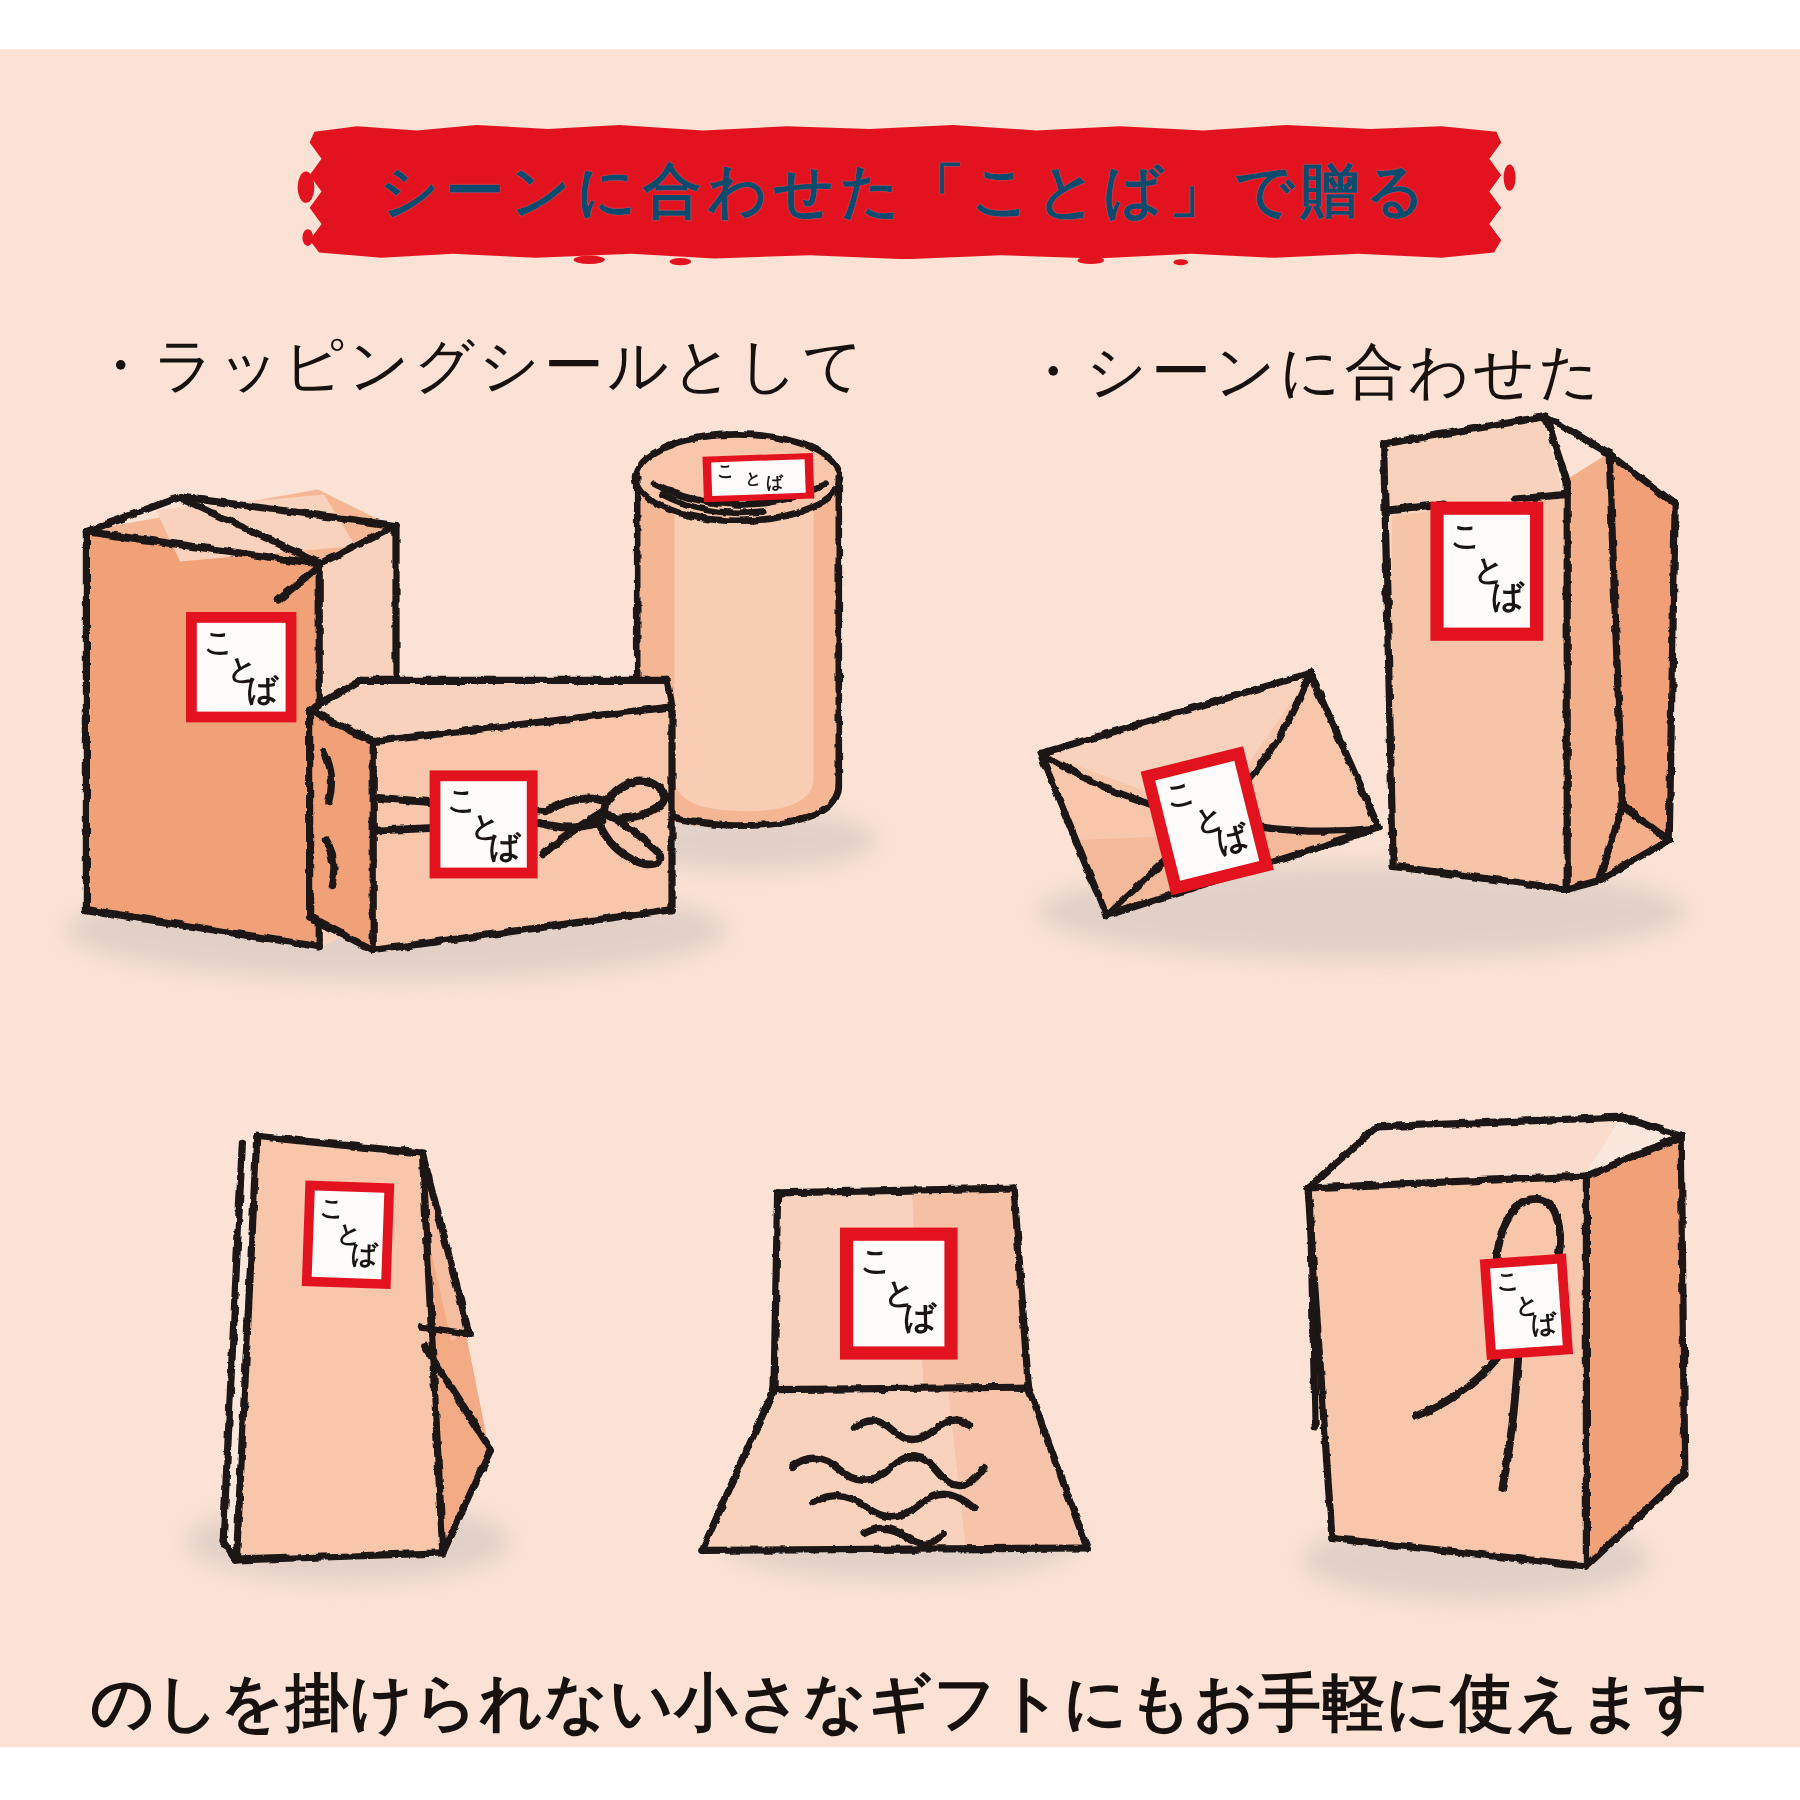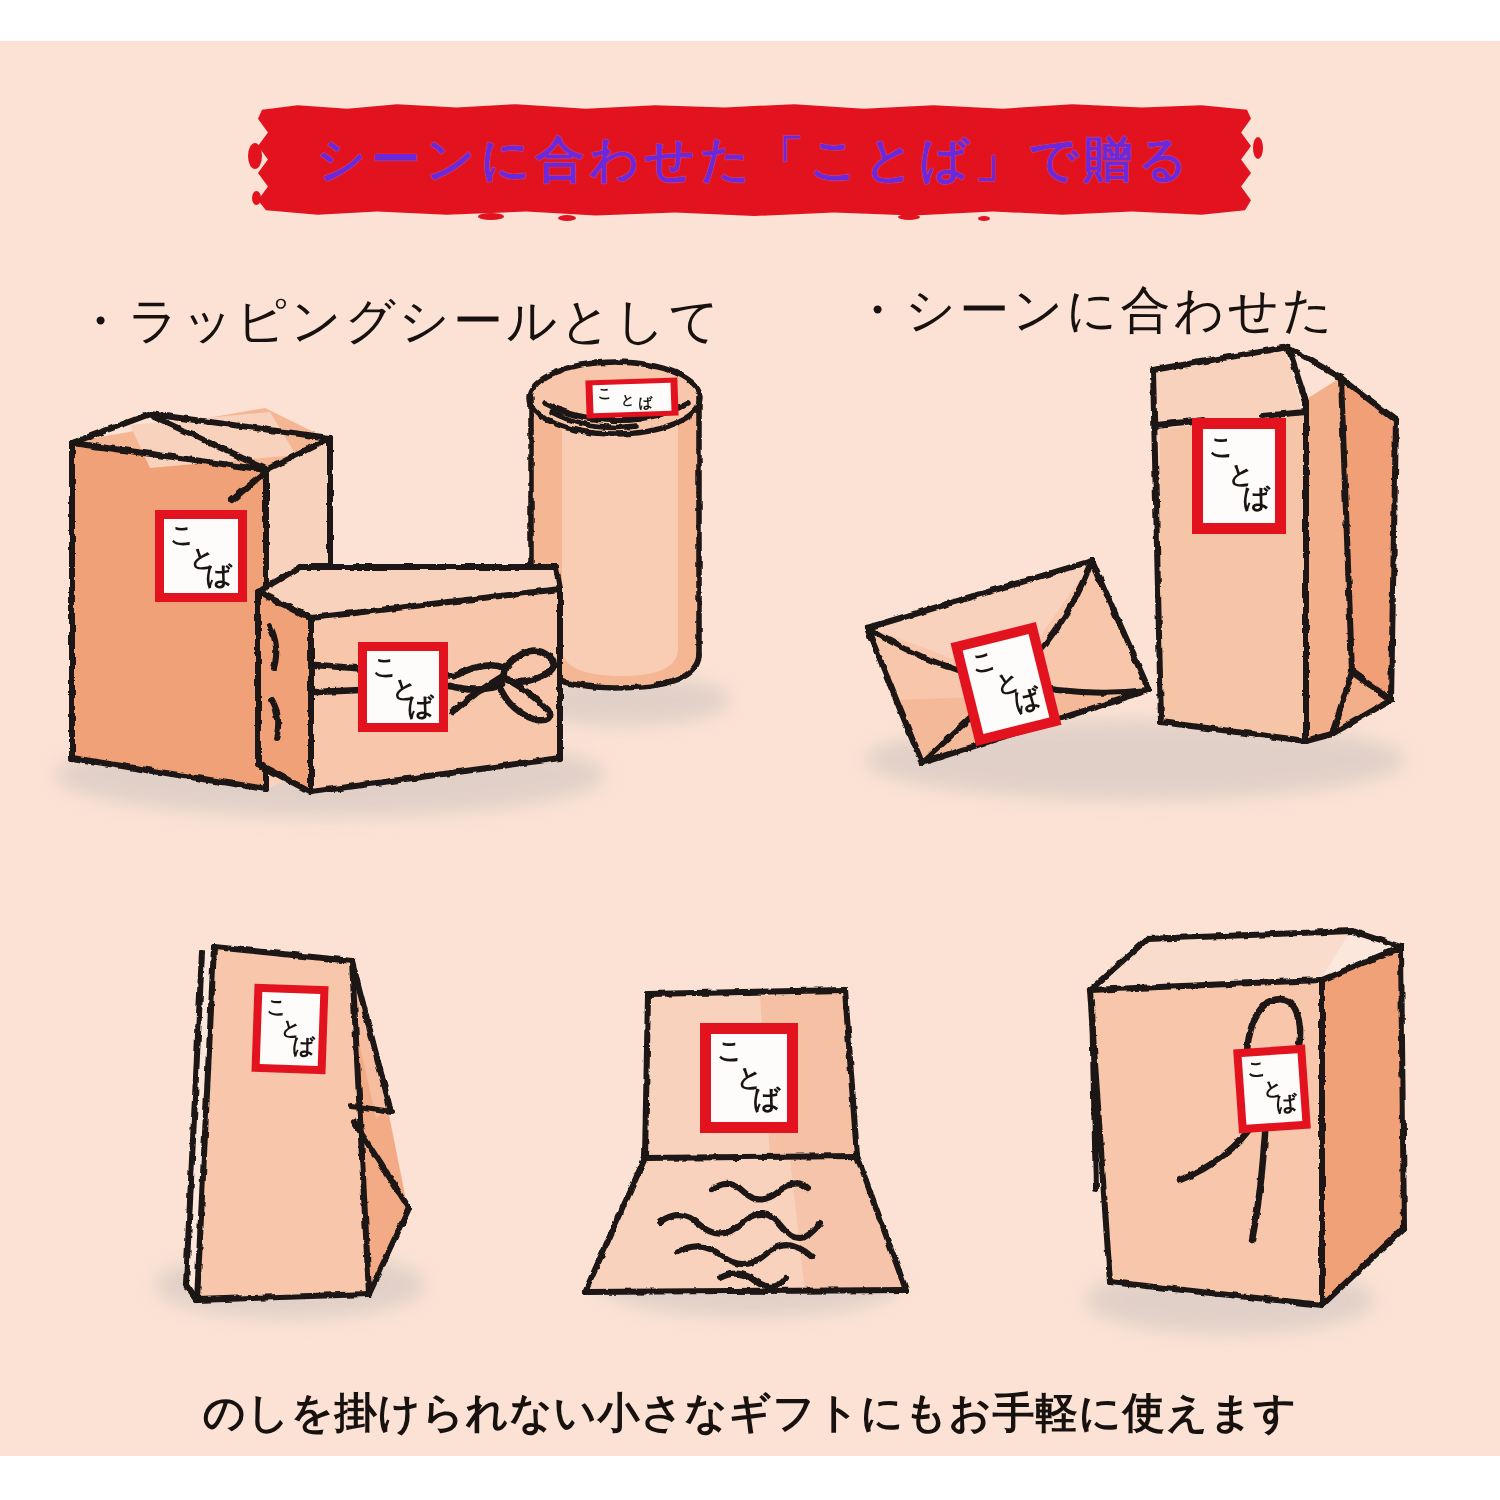--- a/index.html
+++ b/index.html
@@ -42,45 +42,45 @@
     );
   }
   #banner .flick{
     position:absolute;
     background:#e3121f;
     border-radius:50%;
   }
   #banner-text{
     position:absolute; inset:0;
     display:flex; align-items:center; justify-content:center;
-    color:#6d28d9;
+    color:#0c4a6e;
     font-size:49px;
     font-weight:700;
     letter-spacing:5px;
     white-space:nowrap;
     text-shadow:0 0 1px rgba(255,255,255,.5);
   }
   
   .heading{
     position:absolute;
     color:#17120f;
     font-size:50px;
     font-weight:400;
     letter-spacing:3px;
     white-space:nowrap;
   }
-  #heading-wrapping{ left:75px;  top:288px;text-align:center; }
+  #heading-wrapping{ left:75px;  top:272px;text-align:center; }
   #heading-seal{     left:852px; top:277px; }
   #heading-deco{     left:452px; top:917px; }
   #footer-caption{
     position:absolute;
     left:0; right:0; top:1385px;
     text-align:center;
     color:#17120f;
-    font-size:42px;
+    font-size:52px;
     font-weight:700;
     letter-spacing:1px;
     white-space:nowrap;
   }
   
   .illo{
     position:absolute;
     left:0; top:0;
     width:1500px; height:1500px;
     pointer-events:none;

